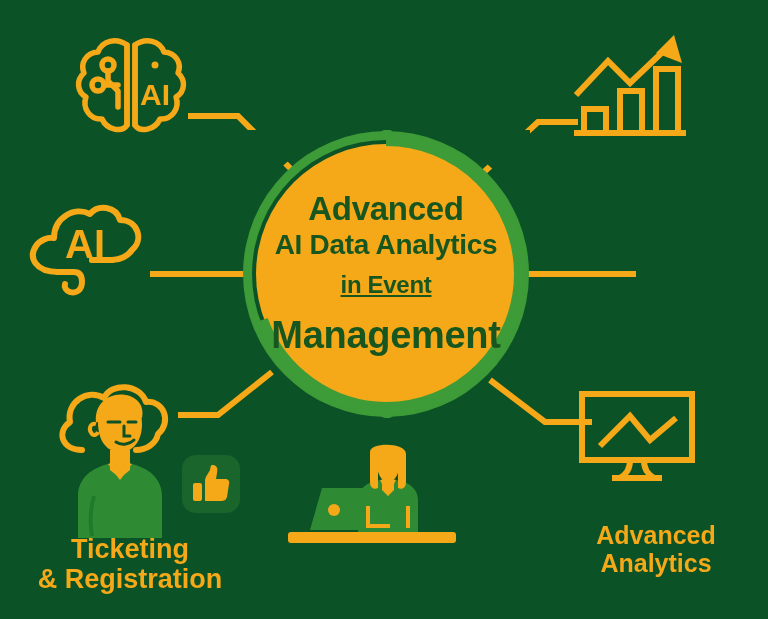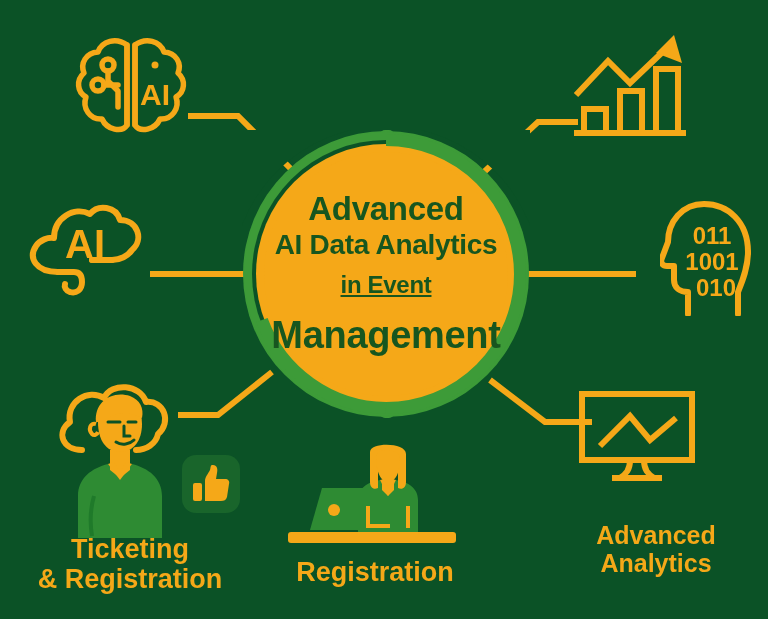--- a/index.html
+++ b/index.html
@@ -208,35 +208,20 @@
         <rect x="14" y="76" width="22" height="24"></rect>
         <rect x="50" y="58" width="22" height="42"></rect>
         <rect x="86" y="36" width="22" height="64"></rect>
 
         <polyline points="6,62 38,28 60,50 102,10"></polyline>
       </g>
       <polygon points="104,2 112,30 86,20" fill="#f5a818"></polygon>
     </svg>
   </div>
 
-  <div class="icon-block ib-head">
-    <svg viewBox="0 0 100 120" width="100" height="120">
-      <g stroke="#f5a818" stroke-width="6" fill="none" stroke-linecap="round" stroke-linejoin="round">
-        <path d="M88 56 C88 26 68 8 44 8 C22 8 8 26 8 46
-                 L2 62 C0 66 2 70 7 70 L14 70 L14 84
-                 C14 92 20 96 28 96 L28 118"></path>
-        <path d="M88 56 C88 72 82 86 78 96 L78 118"></path>
-      </g>
-      <g fill="#f5a818" font-family="Liberation Sans, sans-serif" font-size="24" font-weight="bold">
-        <text x="52" y="48" text-anchor="middle">011</text>
-        <text x="52" y="74" text-anchor="middle">1001</text>
-        <text x="56" y="100" text-anchor="middle">010</text>
-      </g>
-    </svg>
-  </div>
 
   <div class="icon-block ib-monitor">
     <svg viewBox="0 0 118 92" width="118" height="92">
       <g stroke="#f5a818" stroke-width="6" fill="none" stroke-linecap="butt" stroke-linejoin="miter">
         <rect x="4" y="4" width="110" height="66"></rect>
         <polyline points="22,56 52,26 72,50 98,28"></polyline>
         <path d="M52 70 C52 80 48 84 42 88"></path>
         <path d="M66 70 C66 80 70 84 76 88"></path>
         <line x1="34" y1="88" x2="84" y2="88"></line>
       </g>
@@ -312,18 +297,17 @@
       <path d="M24 90 L36 48 L78 48 L78 90 Z" fill="#2e8b33"></path>
       <circle cx="48" cy="70" r="6" fill="#f5a818"></circle>
 
       <rect x="2" y="92" width="168" height="11" rx="3" fill="#f5a818"></rect>
     </svg>
   </div>
 
   <div class="label label-ticketing">Ticketing
 &amp; Registration</div>
 
-  <div class="label label-registration">Registration</div>
 
   <div class="label label-advanced">Advanced
 Analytics</div>
 
 </div>
 
 </body></html>

